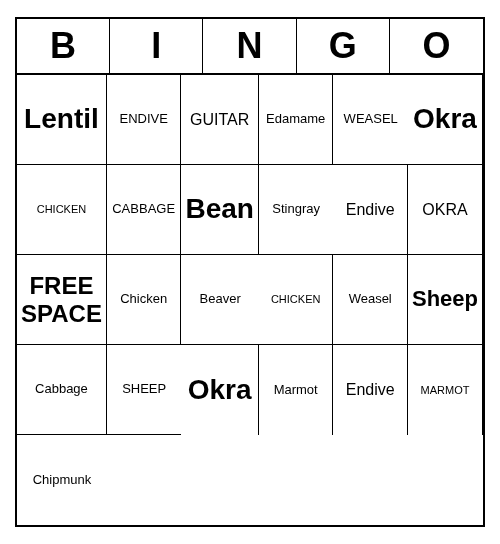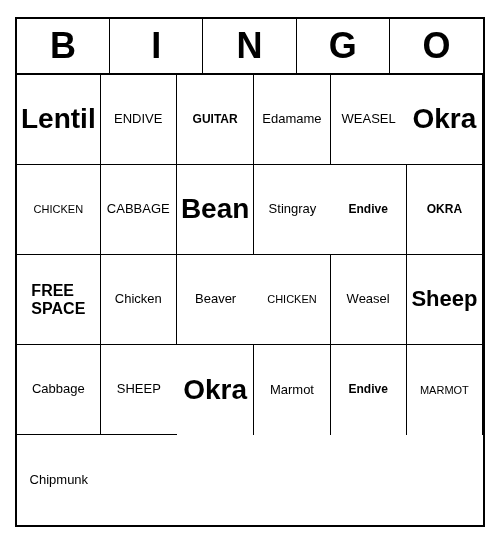--- a/index.html
+++ b/index.html
@@ -73,36 +73,36 @@
       font-size: 28px;
       font-weight: bold;
     }
 
     .size-lg {
       font-size: 22px;
       font-weight: bold;
     }
 
     .size-md {
-      font-size: 12px;
-      font-weight: bold;
+      font-size: 16px;
+      font-weight: normal;
     }
 
     .size-sm {
       font-size: 13px;
     }
 
     .size-xs {
       font-size: 11px;
     }
 
     .free-space {
-      font-size: 16px;
+      font-size: 24px;
       font-weight: 900;
-      text-align: left;
+      text-align: center;
     }
   </style>
 </head>
 <body>
 
 <div class="bingo-card">
   <div class="bingo-header">
   <div class="bingo-header-cell">B</div>
       <div class="bingo-header-cell">I</div>
       <div class="bingo-header-cell">N</div>

